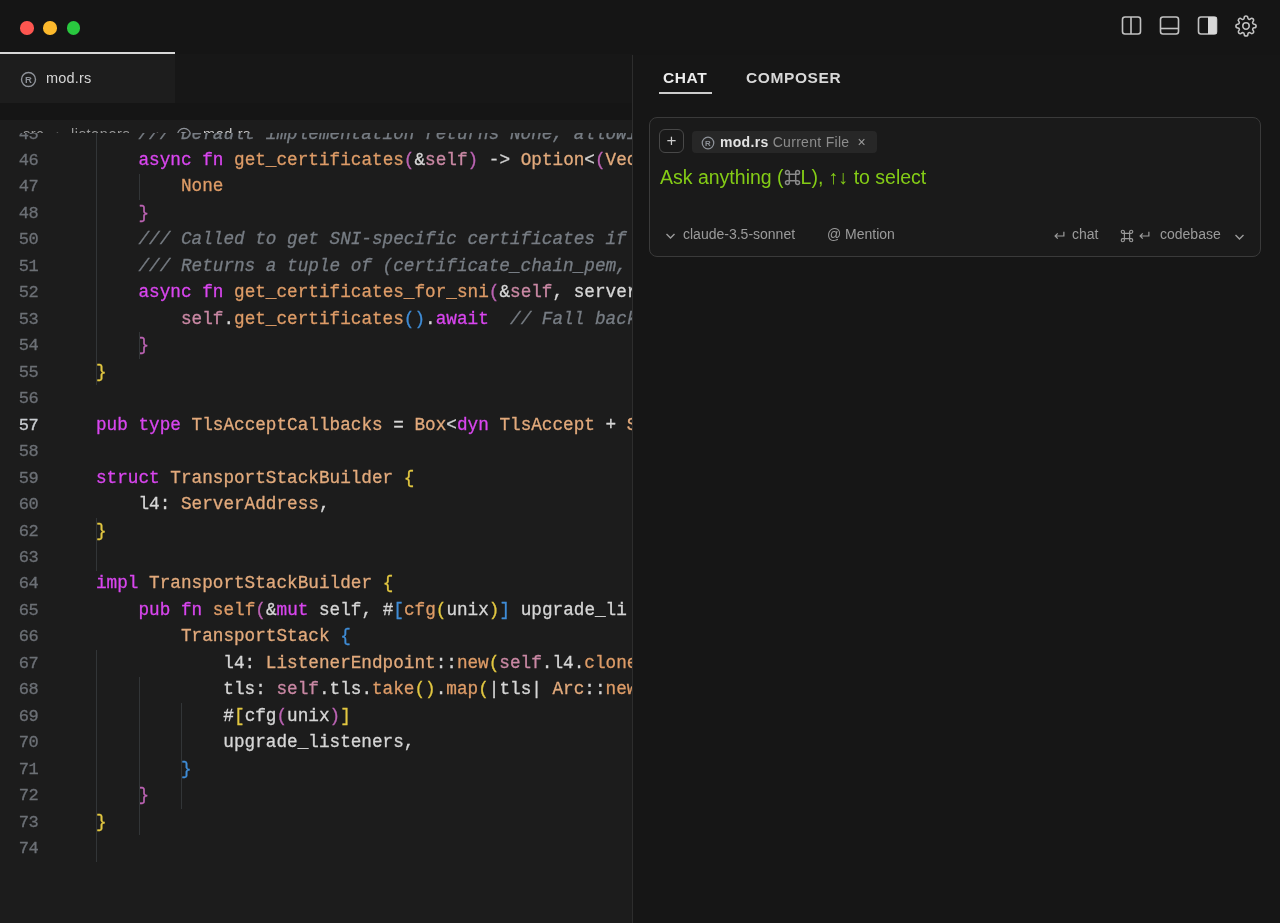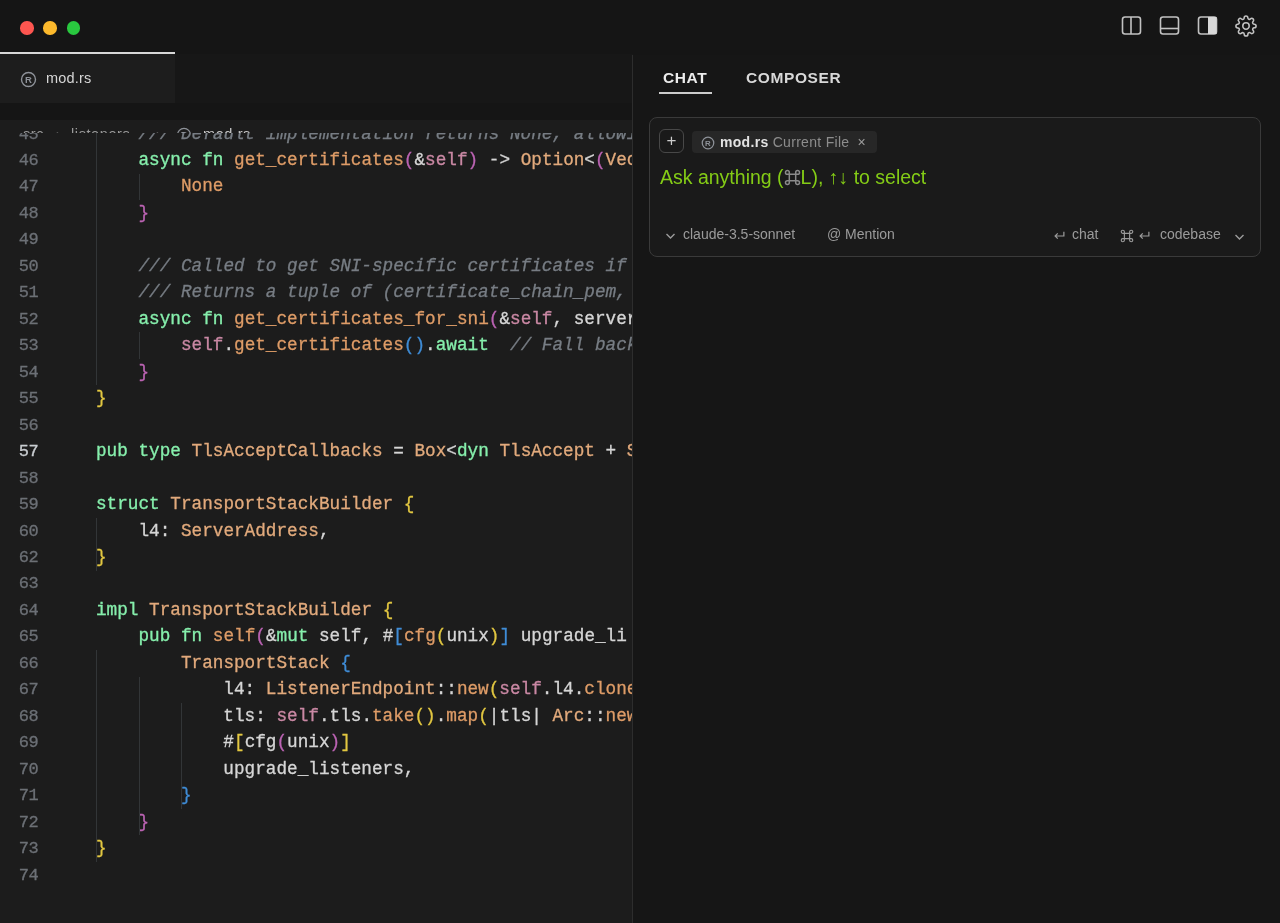--- a/index.html
+++ b/index.html
@@ -24,21 +24,21 @@
   .sep { color:#6a6a6a; font-size:14px; }
   #editor { position:absolute; left:0; top:133px; width:632px; height:790px; background:#1c1c1c; overflow:hidden; }
   #divider { position:absolute; left:632px; top:55px; width:1px; height:868px; background:#2d2d2d; }
 
   
   #code { position:absolute; left:0; top:-12.5px; width:632px; }
   .row { height:26.48px; line-height:26.48px; white-space:pre; font-family:"Liberation Mono", monospace; font-size:17.7px; color:#d6d6d6; -webkit-text-stroke:0.3px currentcolor; }
   .num { display:inline-block; width:57px; text-align:center; color:#6c7076; font-size:17px; letter-spacing:-0.5px; }
   .num.cur { color:#c9cdd1; }
   .ct { margin-left:39px; }
-  .k { color:#86efac; }
+  .k { color:#d946ef; }
   .f { color:#de9c67; }
   .t { color:#e2aa7c; }
   .s { color:#ca88a4; }
   .c { color:#777d84; font-style:italic; }
   .b1 { color:#e2c741; }
   .b2 { color:#bb63b3; }
   .b3 { color:#3f8cd6; }
   .guide { position:absolute; width:1px; background:#323537; }
 
   
@@ -100,21 +100,20 @@
       </svg>
     <span class="crumb" style="left:203px;color:#c6c6c6">mod.rs</span>
   </div>
 
   <div id="editor">
     <div id="code">
       <div class="row"><span class="num">45</span><span class="ct">    <span class="c">/// Default implementation returns None, allowing</span></span></div>
       <div class="row"><span class="num">46</span><span class="ct">    <span class="k">async</span> <span class="k">fn</span> <span class="f">get_certificates</span><span class="b2">(</span>&amp;<span class="s">self</span><span class="b2">)</span> -&gt; <span class="t">Option</span>&lt;<span class="b2">(</span><span class="t">Vec</span>&lt;&gt;, </span></div>
       <div class="row"><span class="num">47</span><span class="ct">        <span class="f">None</span></span></div>
       <div class="row"><span class="num">48</span><span class="ct">    <span class="b2">}</span></span></div>
-      <div class="row"><span class="num">49</span><span class="ct"></span></div>
       <div class="row"><span class="num">50</span><span class="ct">    <span class="c">/// Called to get SNI-specific certificates if nee</span></span></div>
       <div class="row"><span class="num">51</span><span class="ct">    <span class="c">/// Returns a tuple of (certificate_chain_pem, key</span></span></div>
       <div class="row"><span class="num">52</span><span class="ct">    <span class="k">async</span> <span class="k">fn</span> <span class="f">get_certificates_for_sni</span><span class="b2">(</span>&amp;<span class="s">self</span>, server_name</span></div>
       <div class="row"><span class="num">53</span><span class="ct">        <span class="s">self</span>.<span class="f">get_certificates</span><span class="b3">()</span>.<span class="k">await</span>  <span class="c">// Fall back</span></span></div>
       <div class="row"><span class="num">54</span><span class="ct">    <span class="b2">}</span></span></div>
       <div class="row"><span class="num">55</span><span class="ct"><span class="b1">}</span></span></div>
       <div class="row"><span class="num">56</span><span class="ct"></span></div>
       <div class="row"><span class="num cur">57</span><span class="ct"><span class="k">pub</span> <span class="k">type</span> <span class="t">TlsAcceptCallbacks</span> = <span class="t">Box</span>&lt;<span class="k">dyn</span> <span class="t">TlsAccept</span> + <span class="t">Send</span></span></div>
       <div class="row"><span class="num">58</span><span class="ct"></span></div>
       <div class="row"><span class="num">59</span><span class="ct"><span class="k">struct</span> <span class="t">TransportStackBuilder</span> <span class="b1">{</span></span></div>

